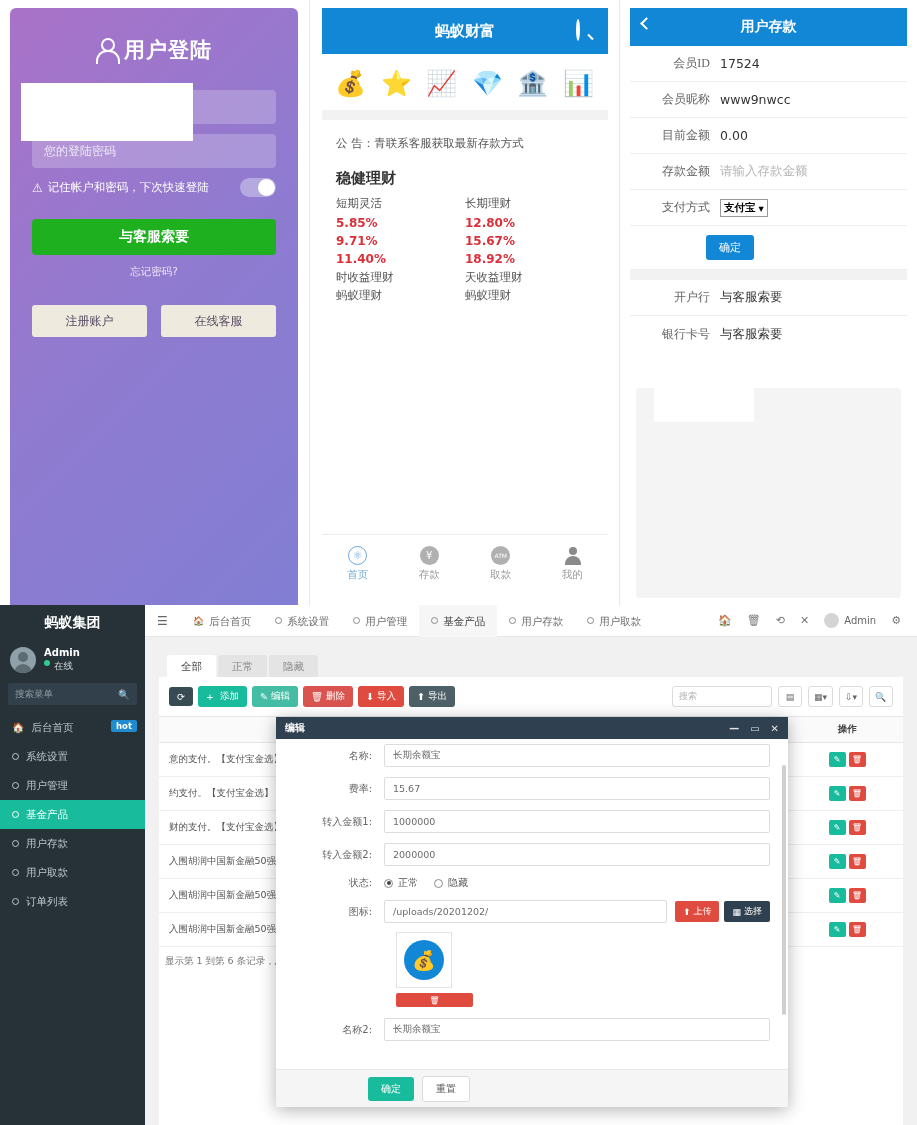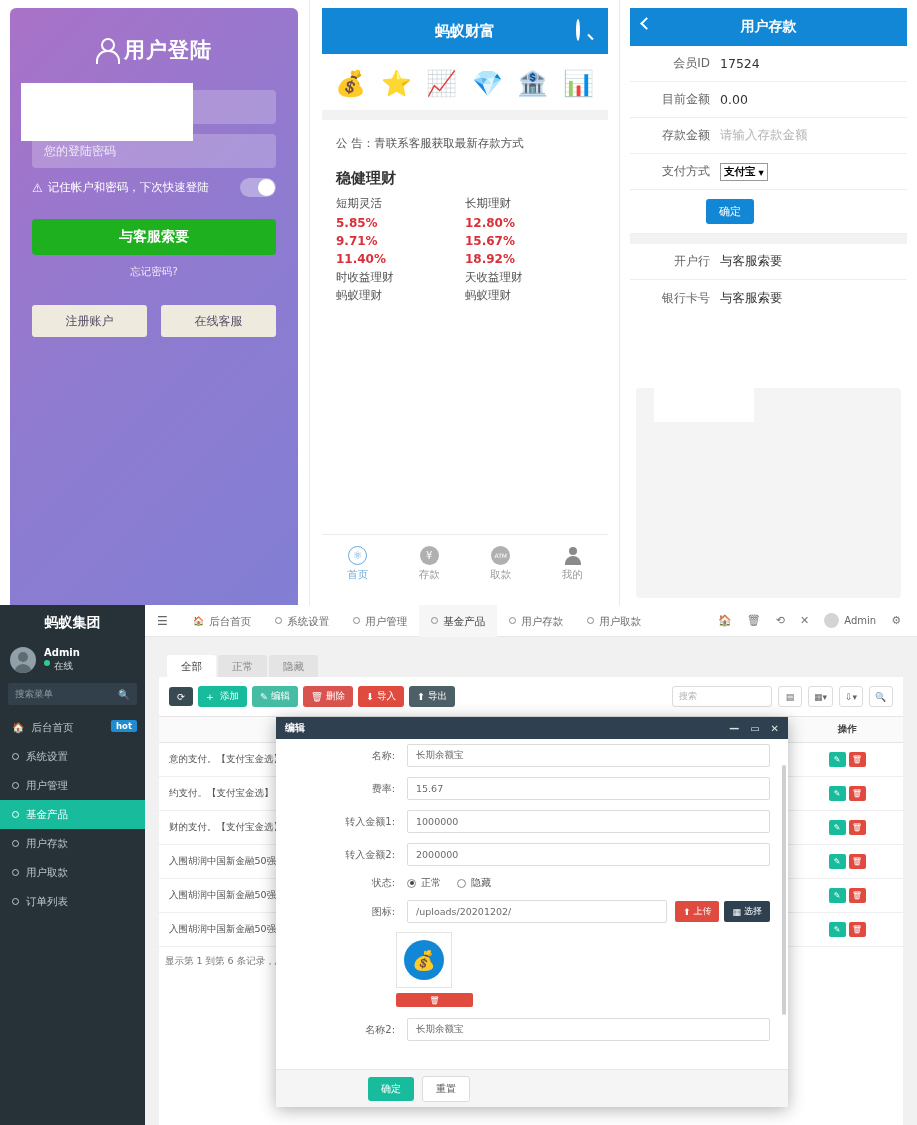--- a/index.html
+++ b/index.html
@@ -65,21 +65,21 @@
   .w-tab.active .gi { background:none; border:1.5px solid #6fa9d8; color:#6fa9d8; font-size:11px;}
   .w-tab .pi { width:19px;height:19px;position:relative;}
   .w-tab .pi::before{content:"";position:absolute;left:6px;top:1px;width:8px;height:8px;border-radius:50%;background:#8a8a8a;}
   .w-tab .pi::after{content:"";position:absolute;left:2px;top:10px;width:16px;height:9px;border-radius:8px 8px 0 0;background:#8a8a8a;}
 
   
   .deposit { position:absolute; left:10px; top:8px; width:277px; height:584px; background:#fff; }
   .d-head { height:38px; background:#1287d6; color:#fff; display:flex; align-items:center; justify-content:center; position:relative; font-size:14px; font-weight:700;}
   .d-back { position:absolute; left:12px; top:11px; width:9px;height:9px;border-left:2px solid #fff;border-bottom:2px solid #fff;transform:rotate(45deg);}
   .d-row { display:flex; align-items:center; min-height:36px; border-bottom:1px solid #eeeeee; padding:0 14px; }
-  .d-lbl { width:66px; text-align:right; color:#666; font-size:12px; margin-right:10px;}
+  .d-lbl { width:66px; text-align:right; color:#666; font-size:12px; margin-right:10px;font-family:Liberation Serif, serif;}
   .d-val { color:#333; font-size:12.5px; }
   .d-val.muted { color:#b6b6b6; }
   .d-select { border:1px solid #999; background:#fff; font-size:10.5px; padding:1px 3px; display:inline-flex; align-items:center; gap:3px; font-weight:700;}
   .d-btnrow { padding:9px 0 9px 76px; border-bottom:1px solid #eee;}
   .btn-confirm { background:#1287d6; color:#fff; font-size:11px; padding:5px 13px; border-radius:3px; display:inline-block;}
   .d-gap { height:10px; background:#f2f2f2; }
   .d-grayblock { position:absolute; left:6px; top:380px; width:265px; height:210px; background:#f4f4f4; border-radius:4px;}
   .d-gb-notch { position:absolute; left:18px; top:0; width:100px; height:34px; background:#fff;}
 
   
@@ -142,21 +142,21 @@
   .ab.e{background:#18bc9c;}
   .ab.d{background:#e14b3f;}
   .footer-note{font-size:9.5px;color:#777;padding:8px 6px;}
 
   
   .modal{position:absolute;left:276px;top:717px;width:512px;height:390px;background:#fff;box-shadow:0 3px 16px rgba(0,0,0,0.3);}
   .modal-head{height:22px;background:#2f4050;color:#fff;display:flex;align-items:center;padding:0 9px;font-size:10px;font-weight:700;}
   .modal-ctrls{margin-left:auto;display:flex;gap:11px;align-items:center;font-size:10px;color:#e3e3e3;}
   .modal-body{position:absolute;left:0;right:0;top:22px;bottom:38px;overflow:hidden;background:#fff;}
   .mrow{display:flex;align-items:center;padding:5px 18px 5px 0;}
-  .mlbl{width:108px;text-align:right;font-size:10px;color:#666;padding-right:12px;flex-shrink:0;margin-left:23px;}
+  .mlbl{width:108px;text-align:right;font-size:10px;color:#666;padding-right:12px;flex-shrink:0;}
   .minput{flex:1;height:23px;border:1px solid #dcdcdc;border-radius:2px;font-size:9.5px;color:#6b6b6b;display:flex;align-items:center;padding:0 8px;background:#fff;}
   .radios{display:flex;gap:16px;align-items:center;font-size:10px;color:#555;}
   .rad{display:flex;align-items:center;gap:5px;}
   .rd{width:9px;height:9px;border:1.5px solid #8a8a8a;border-radius:50%;display:inline-block;position:relative;}
   .rd.on::after{content:"";position:absolute;left:1.5px;top:1.5px;width:4px;height:4px;border-radius:50%;background:#444;}
   .upbtns{display:flex;gap:5px;margin-left:8px;}
   .upb{font-size:9px;color:#fff;padding:4px 8px;border-radius:2px;display:flex;align-items:center;gap:3px;}
   .upb.red{background:#e04b3f;}
   .upb.dark{background:#2f4050;}
   .thumb-wrap{padding:4px 0 0 120px;}
@@ -269,20 +269,24 @@
 
     <div class="mock-col col-3">
       <div class="deposit">
         <div class="d-head">
           <span class="d-back"></span>
           <span>用户存款</span>
         </div>
         <div class="d-row">
           <span class="d-lbl">会员ID</span>
           <span class="d-val">17524</span>
+        </div>
+        <div class="d-row">
+          <span class="d-lbl">会员昵称</span>
+          <span class="d-val">www9nwcc</span>
         </div>
         <div class="d-row">
           <span class="d-lbl">目前金额</span>
           <span class="d-val">0.00</span>
         </div>
         <div class="d-row">
           <span class="d-lbl">存款金额</span>
           <span class="d-val muted">请输入存款金额</span>
         </div>
         <div class="d-row">

